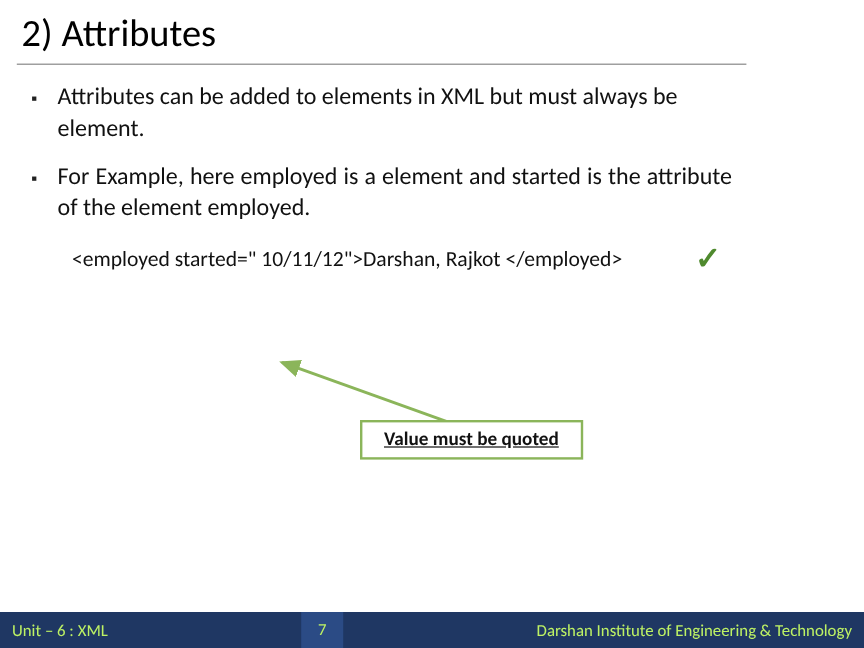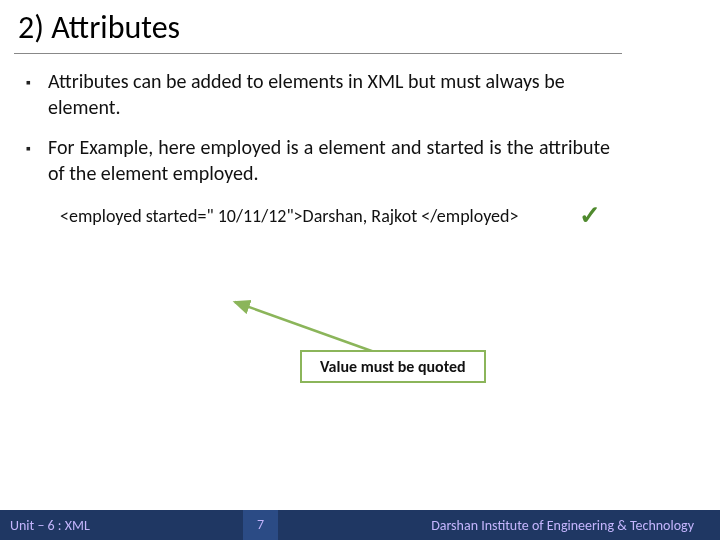--- a/index.html
+++ b/index.html
@@ -80,28 +80,29 @@
   .callout {
     position: absolute;
     left: 300px;
     top: 350px;
     border: 2px solid #8bb55a;
     background: #fff;
     padding: 5px 18px;
     font-size: 16px;
     font-weight: 600;
     color: #111;
+    text-decoration: underline;
   }
   .footer {
     position: absolute;
     left: 0;
     bottom: 0;
     width: 720px;
     background: #1f3763;
-    color: #c4b5fd;
+    color: #bef264;
     display: flex;
     align-items: center;
     font-size: 14px;
     height: 30px;
   }
   .footer .unit {
     padding-left: 10px;
     flex: 0 0 auto;
   }
   .footer .pagecell {
@@ -109,21 +110,21 @@
     text-align: center;
     position: relative;
   }
   .footer .pagebox {
     display: inline-block;
     background: #2b4b85;
     padding: 7px 14px;
     line-height: 16px;
   }
   .footer .inst {
-    padding-right: 26px;
+    padding-right: 10px;
     flex: 0 0 auto;
     text-align: center;
   }
 </style>
 </head>
 <body>
 <div class="slide">
 
   <h1 class="title">2) Attributes</h1>
   <hr class="title-rule">

